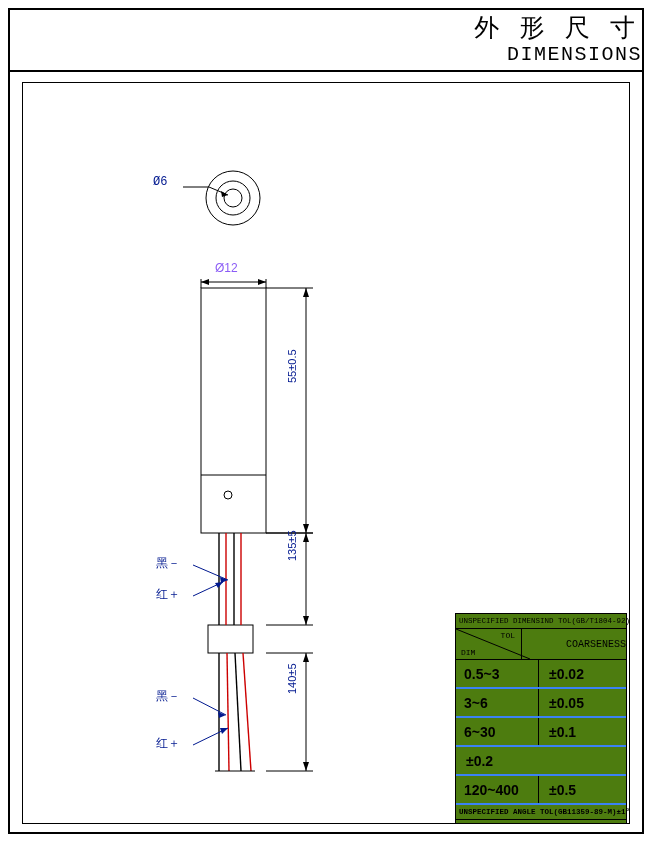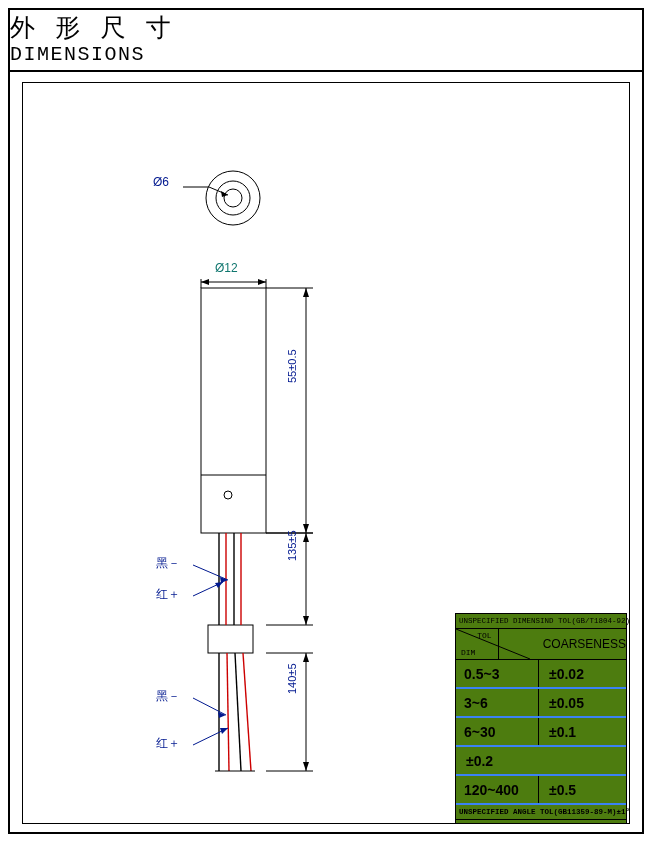--- a/index.html
+++ b/index.html
@@ -1,28 +1,28 @@
 <!DOCTYPE html>
 <html><head>
 <meta charset="utf-8">
 <style>
   html,body{margin:0;padding:0;background:#ffffff;}
   body{width:652px;height:842px;font-family:"Liberation Sans",sans-serif;}
   #sheet{position:relative;width:652px;height:842px;box-sizing:border-box;}
   .outer-frame{position:absolute;left:8px;top:8px;width:636px;height:826px;border:2px solid #000;box-sizing:border-box;}
-  .title-band{position:absolute;left:10px;top:10px;width:632px;height:62px;border-bottom:2px solid #000;box-sizing:border-box;display:flex;flex-direction:column;align-items:flex-start;justify-content:center;}
+  .title-band{position:absolute;left:10px;top:10px;width:632px;height:62px;border-bottom:2px solid #000;box-sizing:border-box;display:flex;flex-direction:column;align-items:flex-end;justify-content:center;}
   .title-cn{font-family:"Liberation Serif",serif;font-size:25px;letter-spacing:7px;color:#000;line-height:1.1;font-weight:500;}
   .title-en{font-family:"Liberation Mono",monospace;font-size:20px;letter-spacing:1.5px;color:#000;margin-top:2px;}
   .drawing-area{position:absolute;left:22px;top:82px;width:608px;height:742px;border:1px solid #000;box-sizing:border-box;overflow:hidden;}
   svg.draw{position:absolute;left:0;top:0;}
   .tol-table{position:absolute;left:432px;top:530px;width:172px;border:1px solid #000;box-sizing:border-box;background:#4d7c0f;}
   .tol-head{font-family:"Liberation Mono",monospace;font-size:7.5px;padding:3px 2px 3px 3px;border-bottom:1px solid #000;color:#000;white-space:nowrap;}
   .tol-subhead{height:30px;border-bottom:1px solid #000;display:flex;position:relative;gap:44px;}
   .tol-subhead .c1{width:74px;border-right:1px solid #000;position:relative;}
-  .tol-subhead .c2{flex:1;display:flex;align-items:center;justify-content:center;font-family:Liberation Sans, sans-serif;font-size:12px;}
+  .tol-subhead .c2{flex:1;display:flex;align-items:center;justify-content:center;font-family:Liberation Mono, monospace;font-size:10px;}
   .diag-line{position:absolute;left:0;top:0;}
   .lbl-tol{position:absolute;right:6px;top:2px;font-family:"Liberation Mono",monospace;font-size:8px;}
   .lbl-dim{position:absolute;left:5px;bottom:2px;font-family:"Liberation Mono",monospace;font-size:8px;margin-top:20px;}
   .tol-row{display:flex;height:27px;border-bottom:2px solid #3b82f6;font-weight:bold;}
   .tol-row .c1{width:74px;border-right:1px solid #000;display:flex;align-items:center;padding-left:8px;font-family:"Liberation Sans",sans-serif;font-size:14px;}
   .tol-row .c2{flex:1;display:flex;align-items:center;padding-left:10px;font-family:"Liberation Sans",sans-serif;font-size:14px;}
   .tol-foot1{font-family:"Liberation Mono",monospace;font-size:7.5px;padding:3px 3px;border-bottom:1px solid #000;white-space:nowrap;font-weight:bold;}
   .tol-foot2{font-family:"Liberation Mono",monospace;font-size:6px;padding:3px 3px;white-space:nowrap;color:#000;}
 </style>
 </head>
@@ -104,23 +104,23 @@
       </g>
 
       <g stroke="#00188f" stroke-width="1" fill="none">
         <line x1="170" y1="615" x2="203" y2="632"></line>
         <polygon points="203,632 195,629 196,635" fill="#00188f" stroke="none"></polygon>
         <line x1="170" y1="662" x2="205" y2="645"></line>
         <polygon points="205,645 197,645 199,651" fill="#00188f" stroke="none"></polygon>
       </g>
     </svg>
 
-    <div style="position:absolute;left:130px;top:92px;font-size:12px;color:#00188f;font-family:Liberation Sans, sans-serif;">Ø6</div>
+    <div style="position:absolute;left:130px;top:92px;font-size:12px;color:#00188f;font-family:Liberation Mono, monospace;">Ø6</div>
 
-    <div style="position:absolute;left:192px;top:178px;font-size:12px;color:#0f766e;font-family:'Liberation Sans',sans-serif;">Ø12</div>
+    <div style="position:absolute;left:192px;top:178px;font-size:12px;color:#8b5cf6;font-family:'Liberation Sans',sans-serif;">Ø12</div>
 
     <div style="position:absolute;left:263px;top:300px;font-size:11px;color:#00188f;transform:rotate(-90deg);transform-origin:left top;white-space:nowrap;font-family:'Liberation Sans',sans-serif;">55±0.5</div>
 
     <div style="position:absolute;left:263px;top:478px;font-size:11px;color:#00188f;transform:rotate(-90deg);transform-origin:left top;white-space:nowrap;font-family:'Liberation Sans',sans-serif;">135±5</div>
 
     <div style="position:absolute;left:263px;top:611px;font-size:11px;color:#00188f;transform:rotate(-90deg);transform-origin:left top;white-space:nowrap;font-family:'Liberation Sans',sans-serif;">140±5</div>
 
     <div style="position:absolute;left:133px;top:472px;font-size:12px;color:#00188f;font-family:'Liberation Sans',sans-serif;">黑－</div>
     <div style="position:absolute;left:133px;top:503px;font-size:12px;color:#00188f;font-family:'Liberation Sans',sans-serif;">红＋</div>
     <div style="position:absolute;left:133px;top:605px;font-size:12px;color:#00188f;font-family:'Liberation Sans',sans-serif;">黑－</div>

